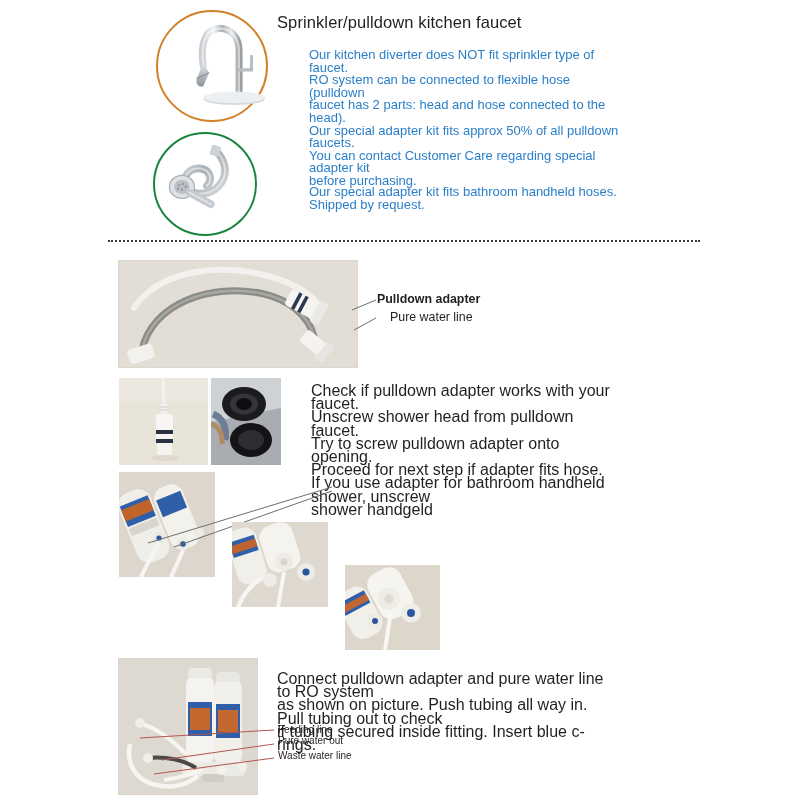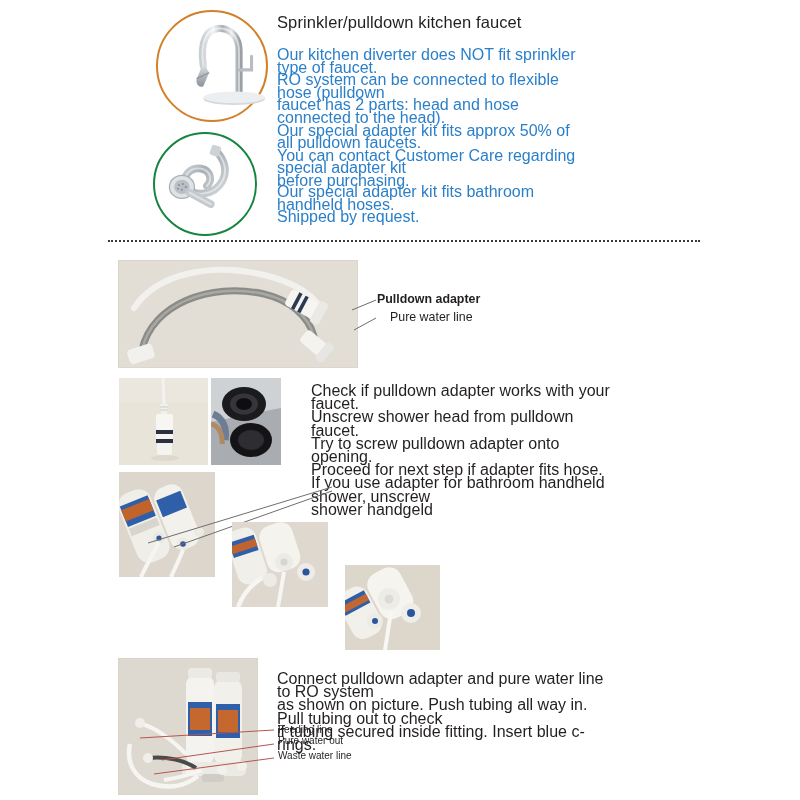--- a/index.html
+++ b/index.html
@@ -39,24 +39,25 @@
   
   .headline {
     font-size: 16.5px;
     line-height: 1.25;
     color: #231f20;
     letter-spacing: .1px;
     white-space: nowrap;
     text-align: center;
   }
   .bluecopy {
-    font-size: 16px;
+    font-size: 13px;
     line-height: 12.6px;
     color: #2a7fc9;
     white-space: pre-line;
+    margin-left: 32px;
   }
   .darkcopy {
     font-size: 16px;
     line-height: 13.2px;
     color: #231f20;
     white-space: pre-line;
   }
   .callout {
     font-size: 12.4px;
     line-height: 15.5px;

